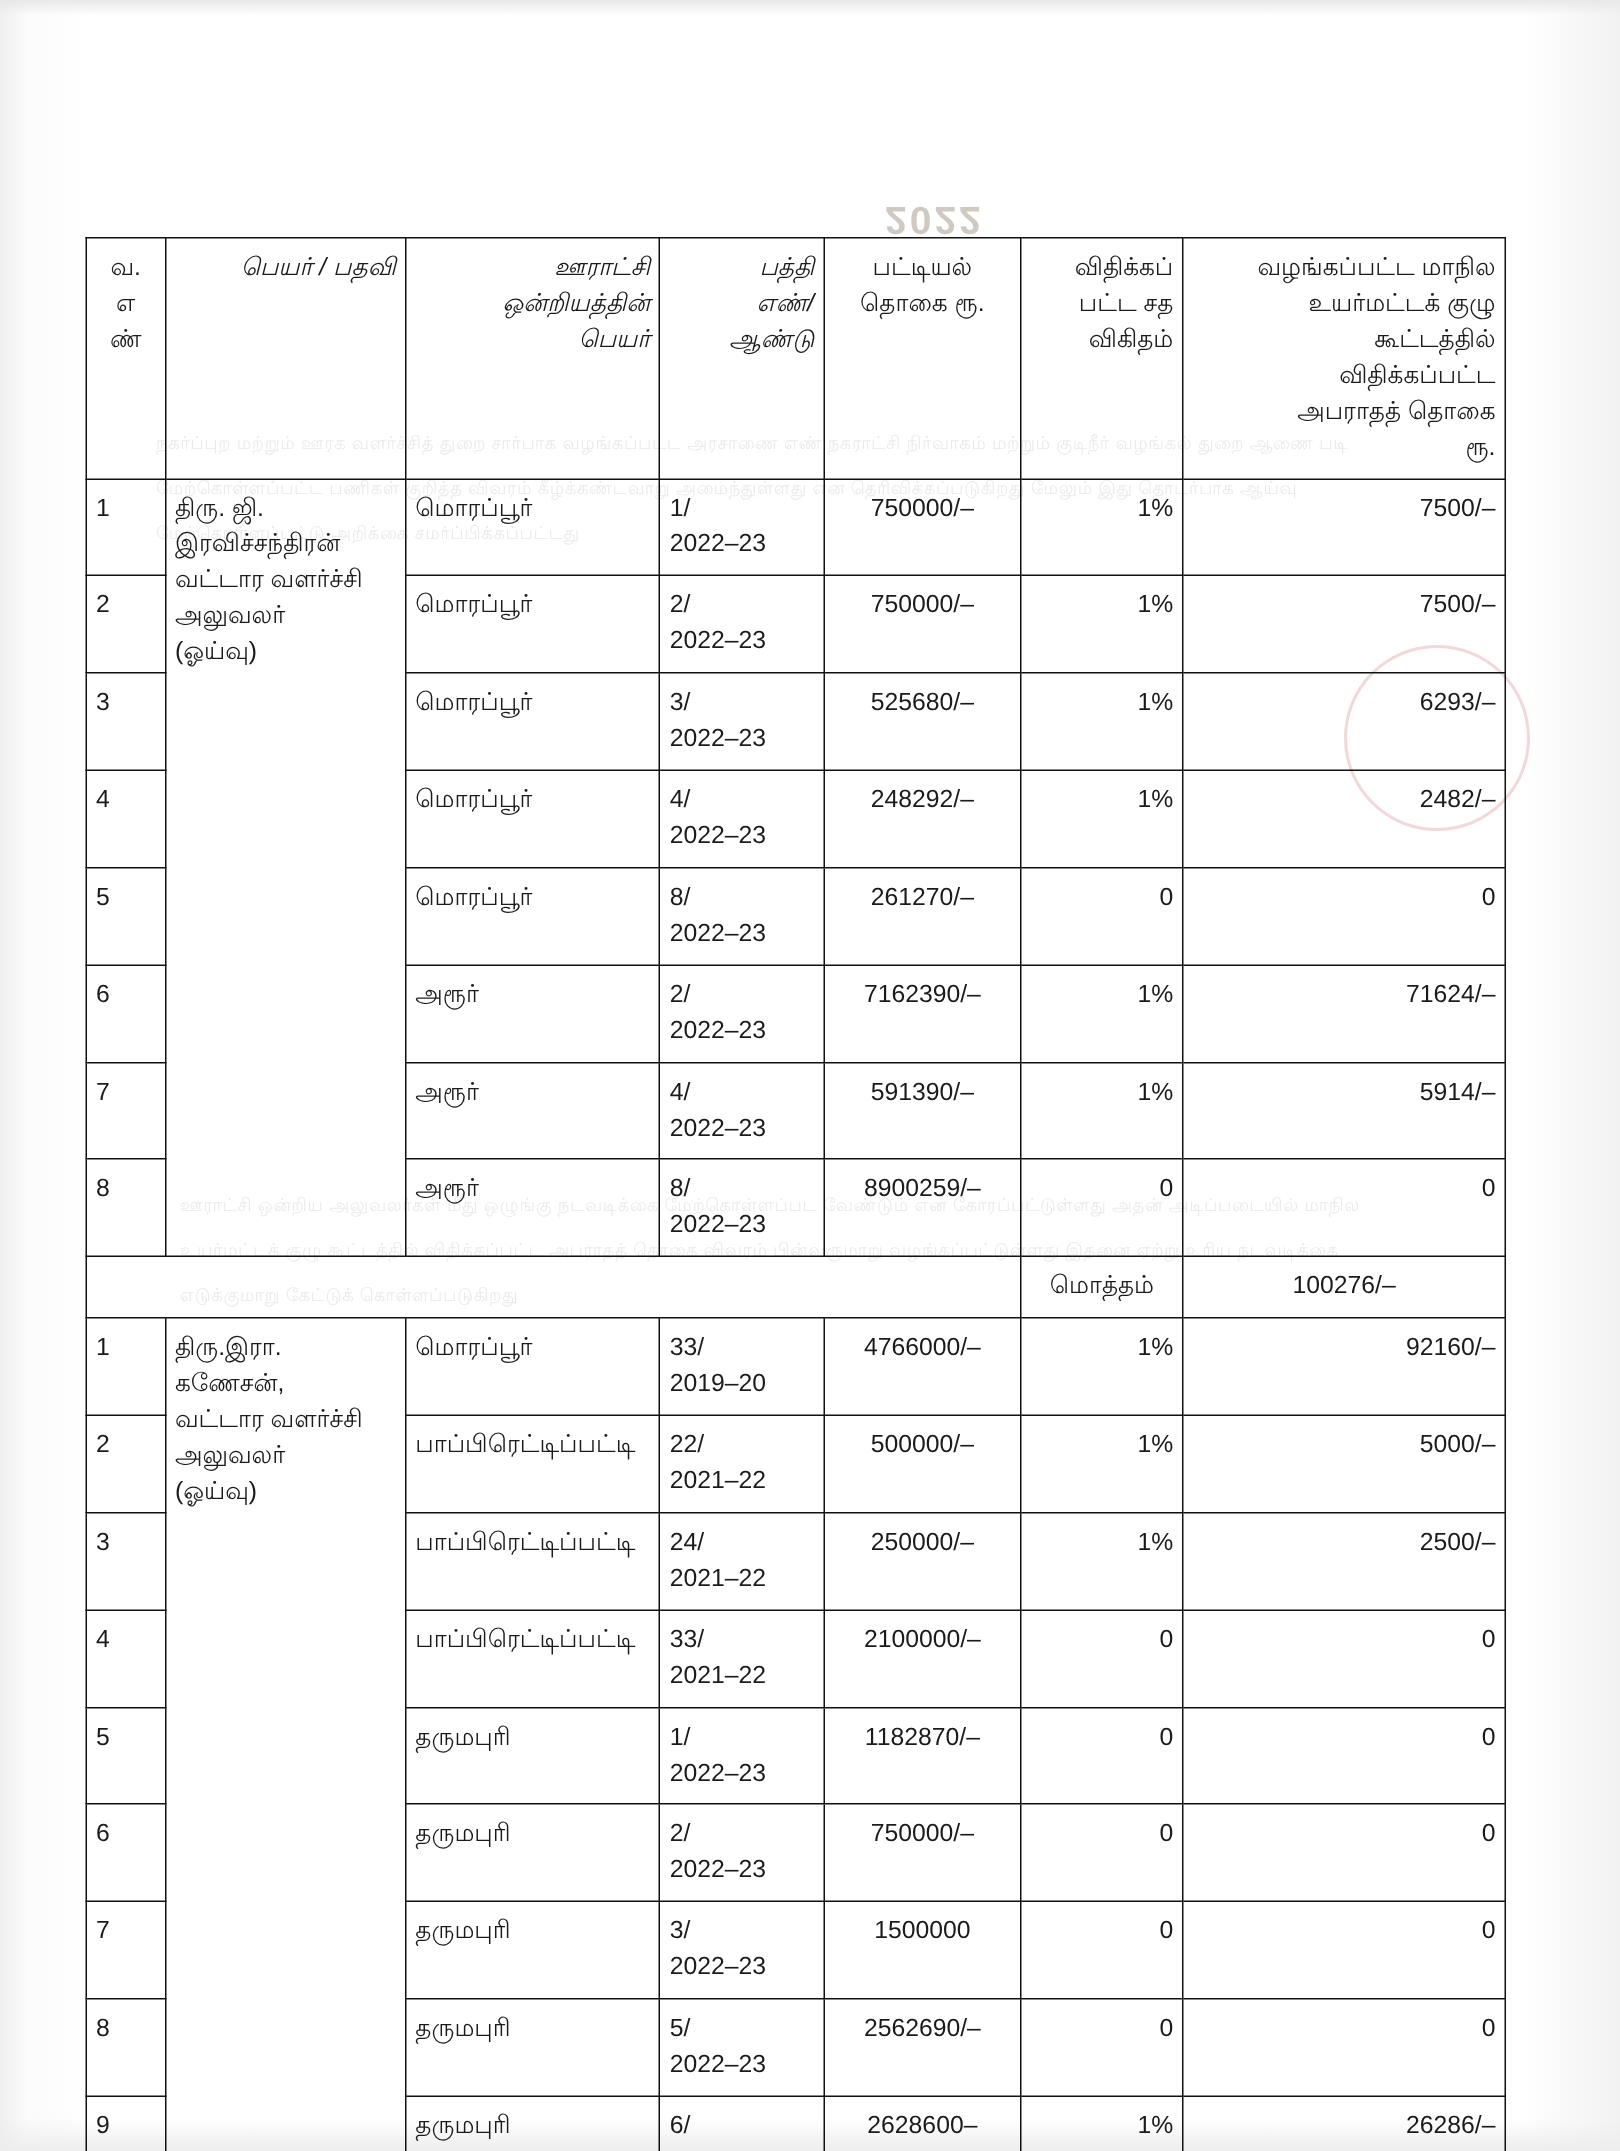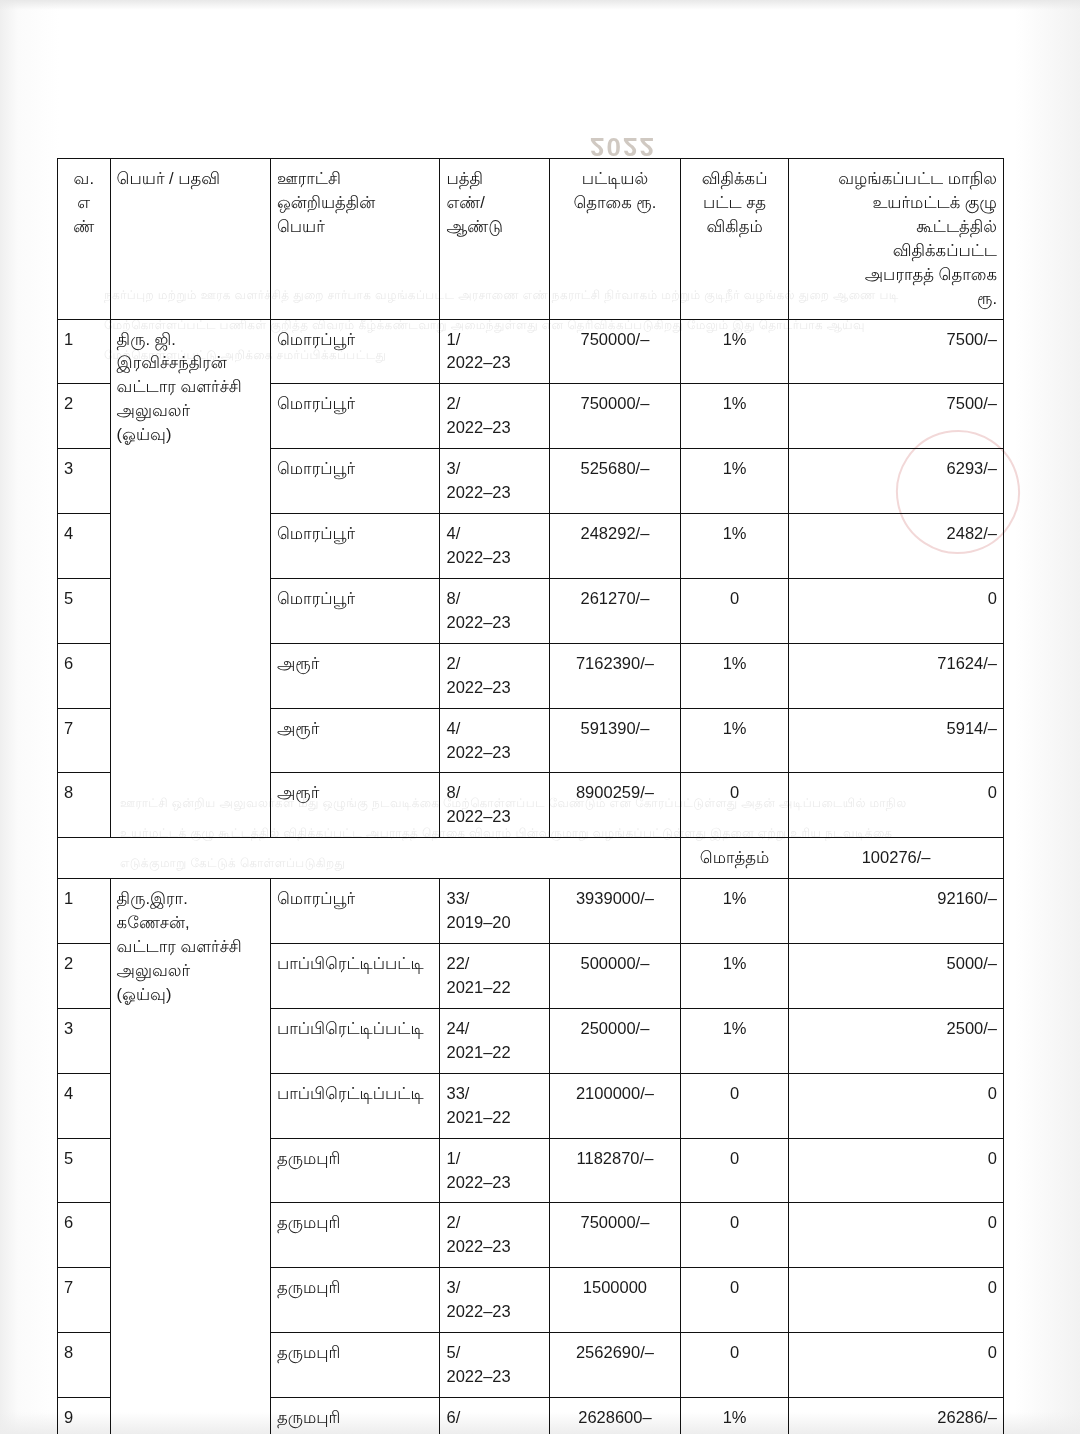--- a/index.html
+++ b/index.html
@@ -91,25 +91,25 @@
     text-align: center;
     vertical-align: middle;
     font-weight: normal;
     padding: 10px 6px;
   }
   .c-sno   { width: 46px;  text-align: left; }
   .c-name  { width: 160px; text-align: left; }
   .c-union { width: 160px; text-align: left; }
   .c-patti { width: 110px; text-align: left; }
   .c-amt   { width: 132px; text-align: center; }
-  .c-pct   { width: 104px; text-align: center; }
+  .c-pct   { width: 104px; text-align: right; }
   .c-fine  { width: 235px; text-align: right; }
 
   th.c-sno { text-align: center; }
-  th.c-name, th.c-union, th.c-patti { text-align: left; }
+  th.c-name, th.c-union, th.c-patti { text-align: right; font-style: italic; }
 
   .hdr-sno { line-height: 1.5; }
   .nowrap-line { display: block; }
   .total-label {
     text-align: center;
     font-weight: normal;
   }
   .total-value { text-align: center; }
   .blank-cell { border: 1px solid #111; }
   td.name-cell { text-align: left; }
@@ -277,21 +277,21 @@
           <span class="nowrap-line">கணேசன்,</span>
           <span class="nowrap-line">வட்டார வளர்ச்சி</span>
           <span class="nowrap-line">அலுவலர்</span>
           <span class="nowrap-line">(ஓய்வு)</span>
         </td>
         <td class="c-union">மொரப்பூர்</td>
         <td class="c-patti">
           <span class="nowrap-line">33/</span>
           <span class="nowrap-line">2019–20</span>
         </td>
-        <td class="c-amt">3939000/–</td>
+        <td class="c-amt">4766000/–</td>
         <td class="c-pct">1%</td>
         <td class="c-fine">92160/–</td>
       </tr>
       <tr>
         <td class="c-sno">2</td>
         <td class="c-union">பாப்பிரெட்டிப்பட்டி</td>
         <td class="c-patti">
           <span class="nowrap-line">22/</span>
           <span class="nowrap-line">2021–22</span>
         </td>

